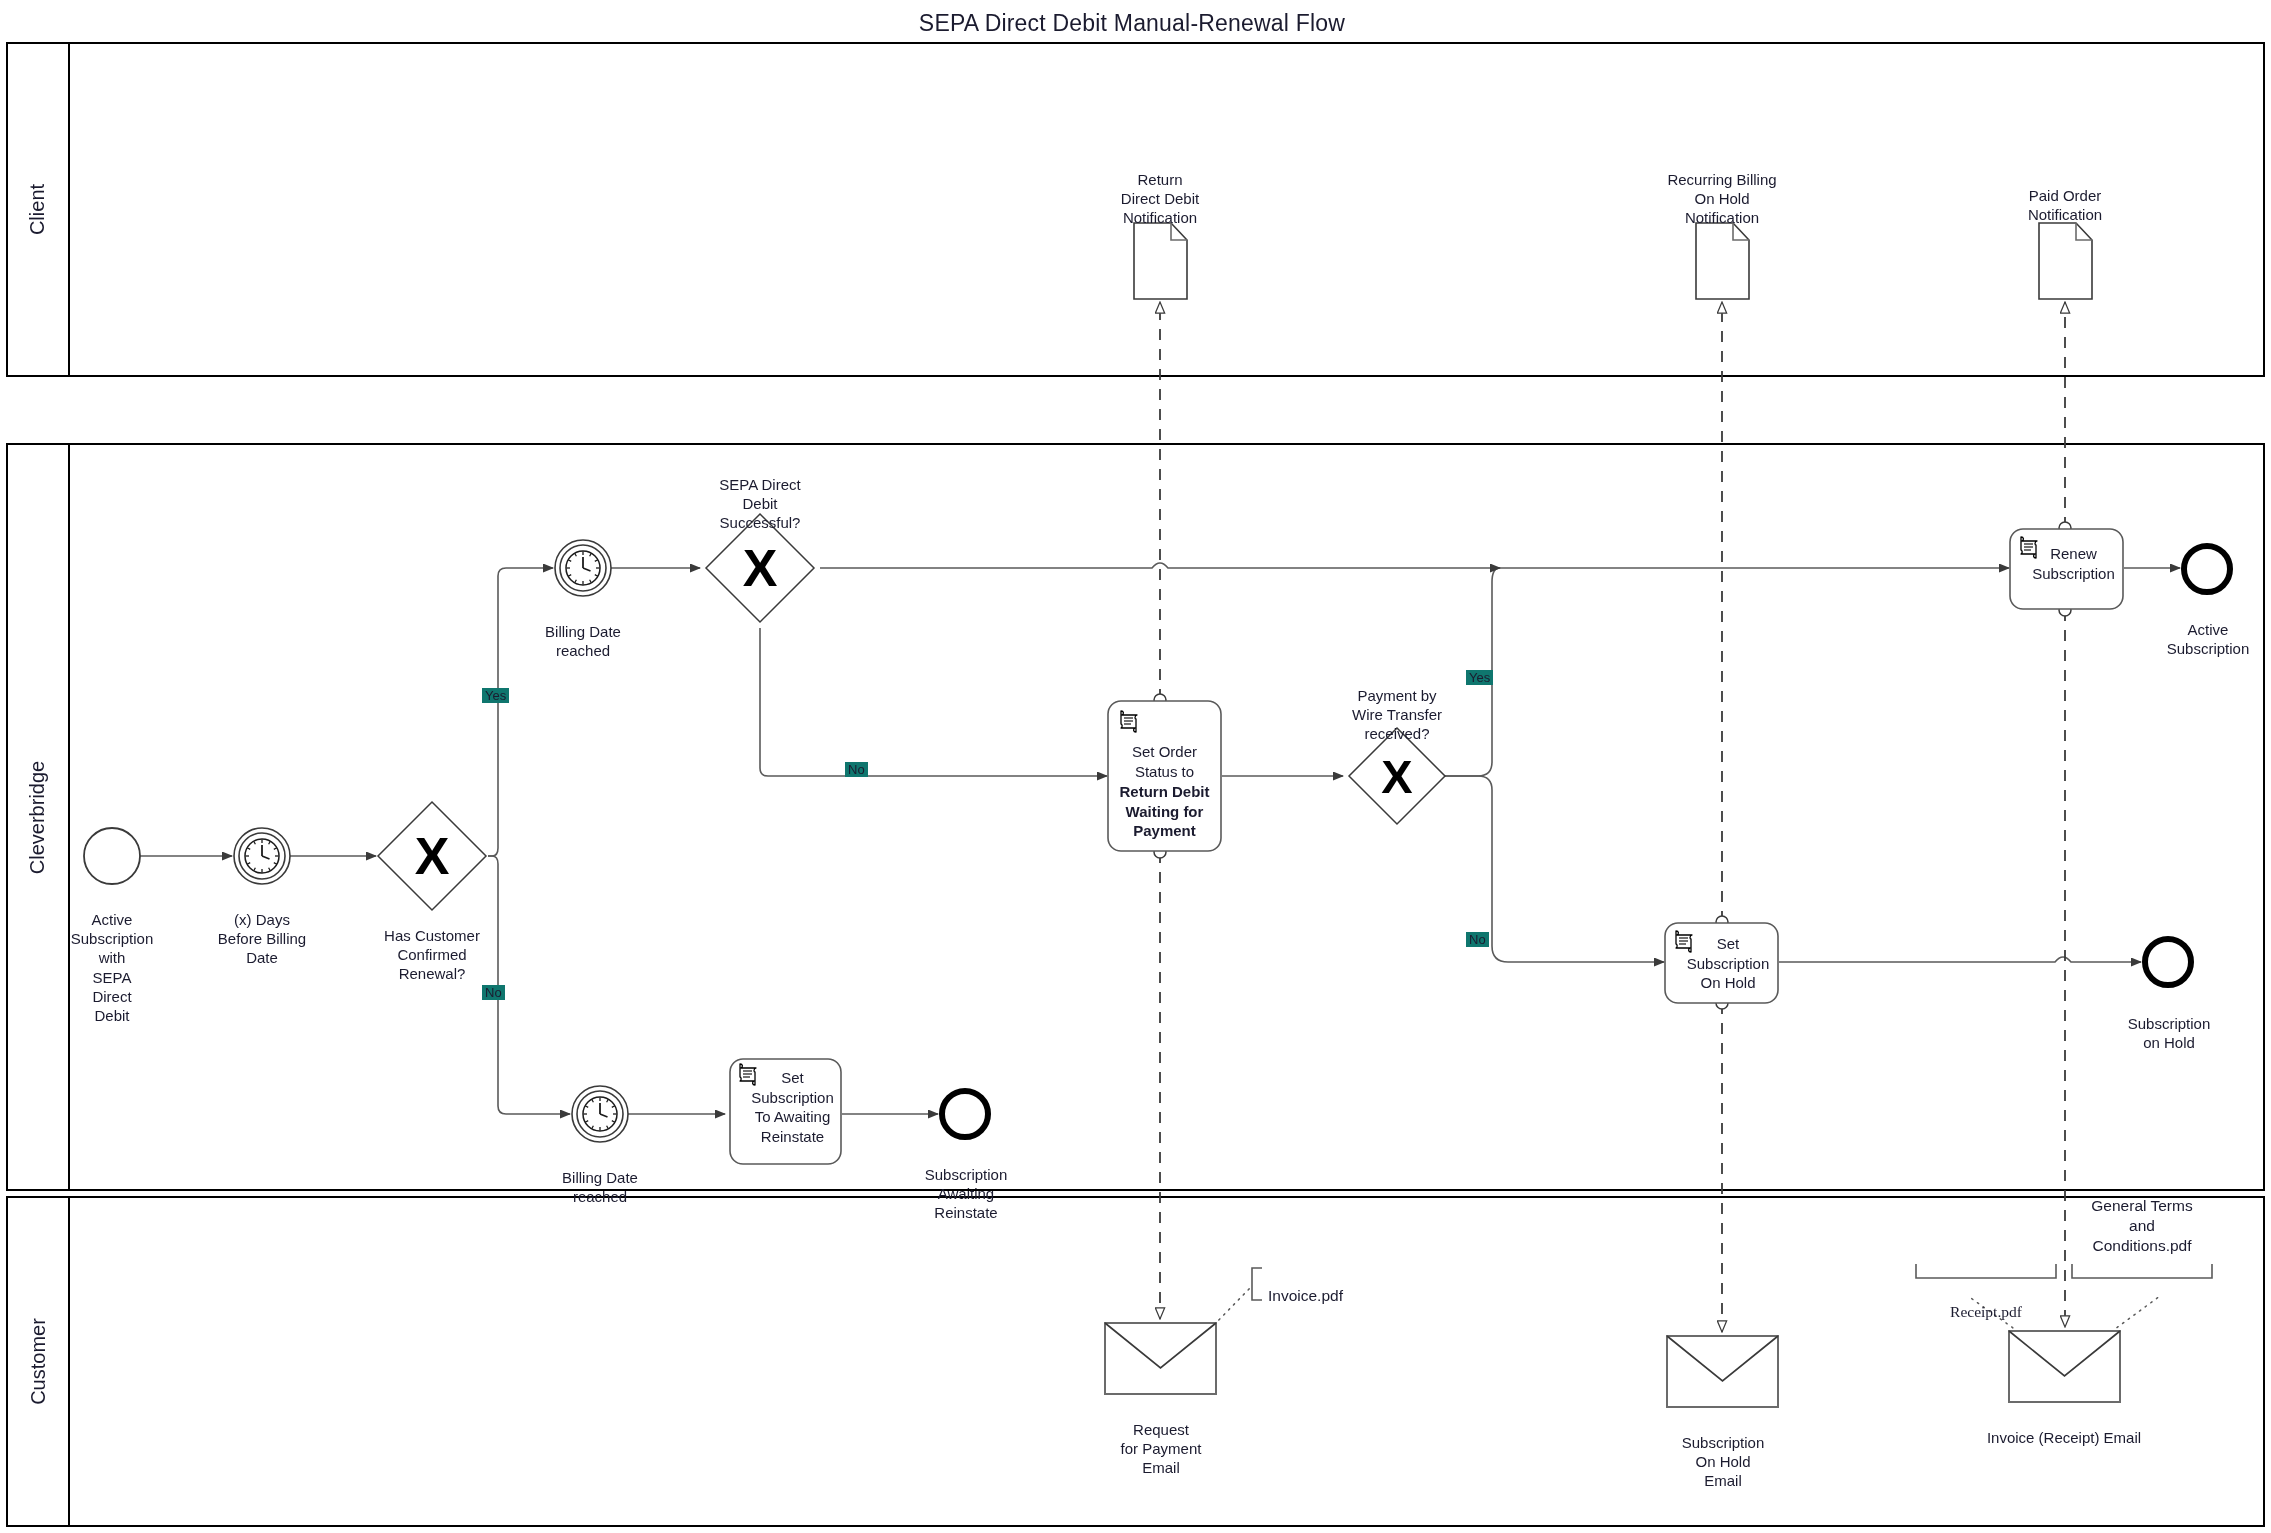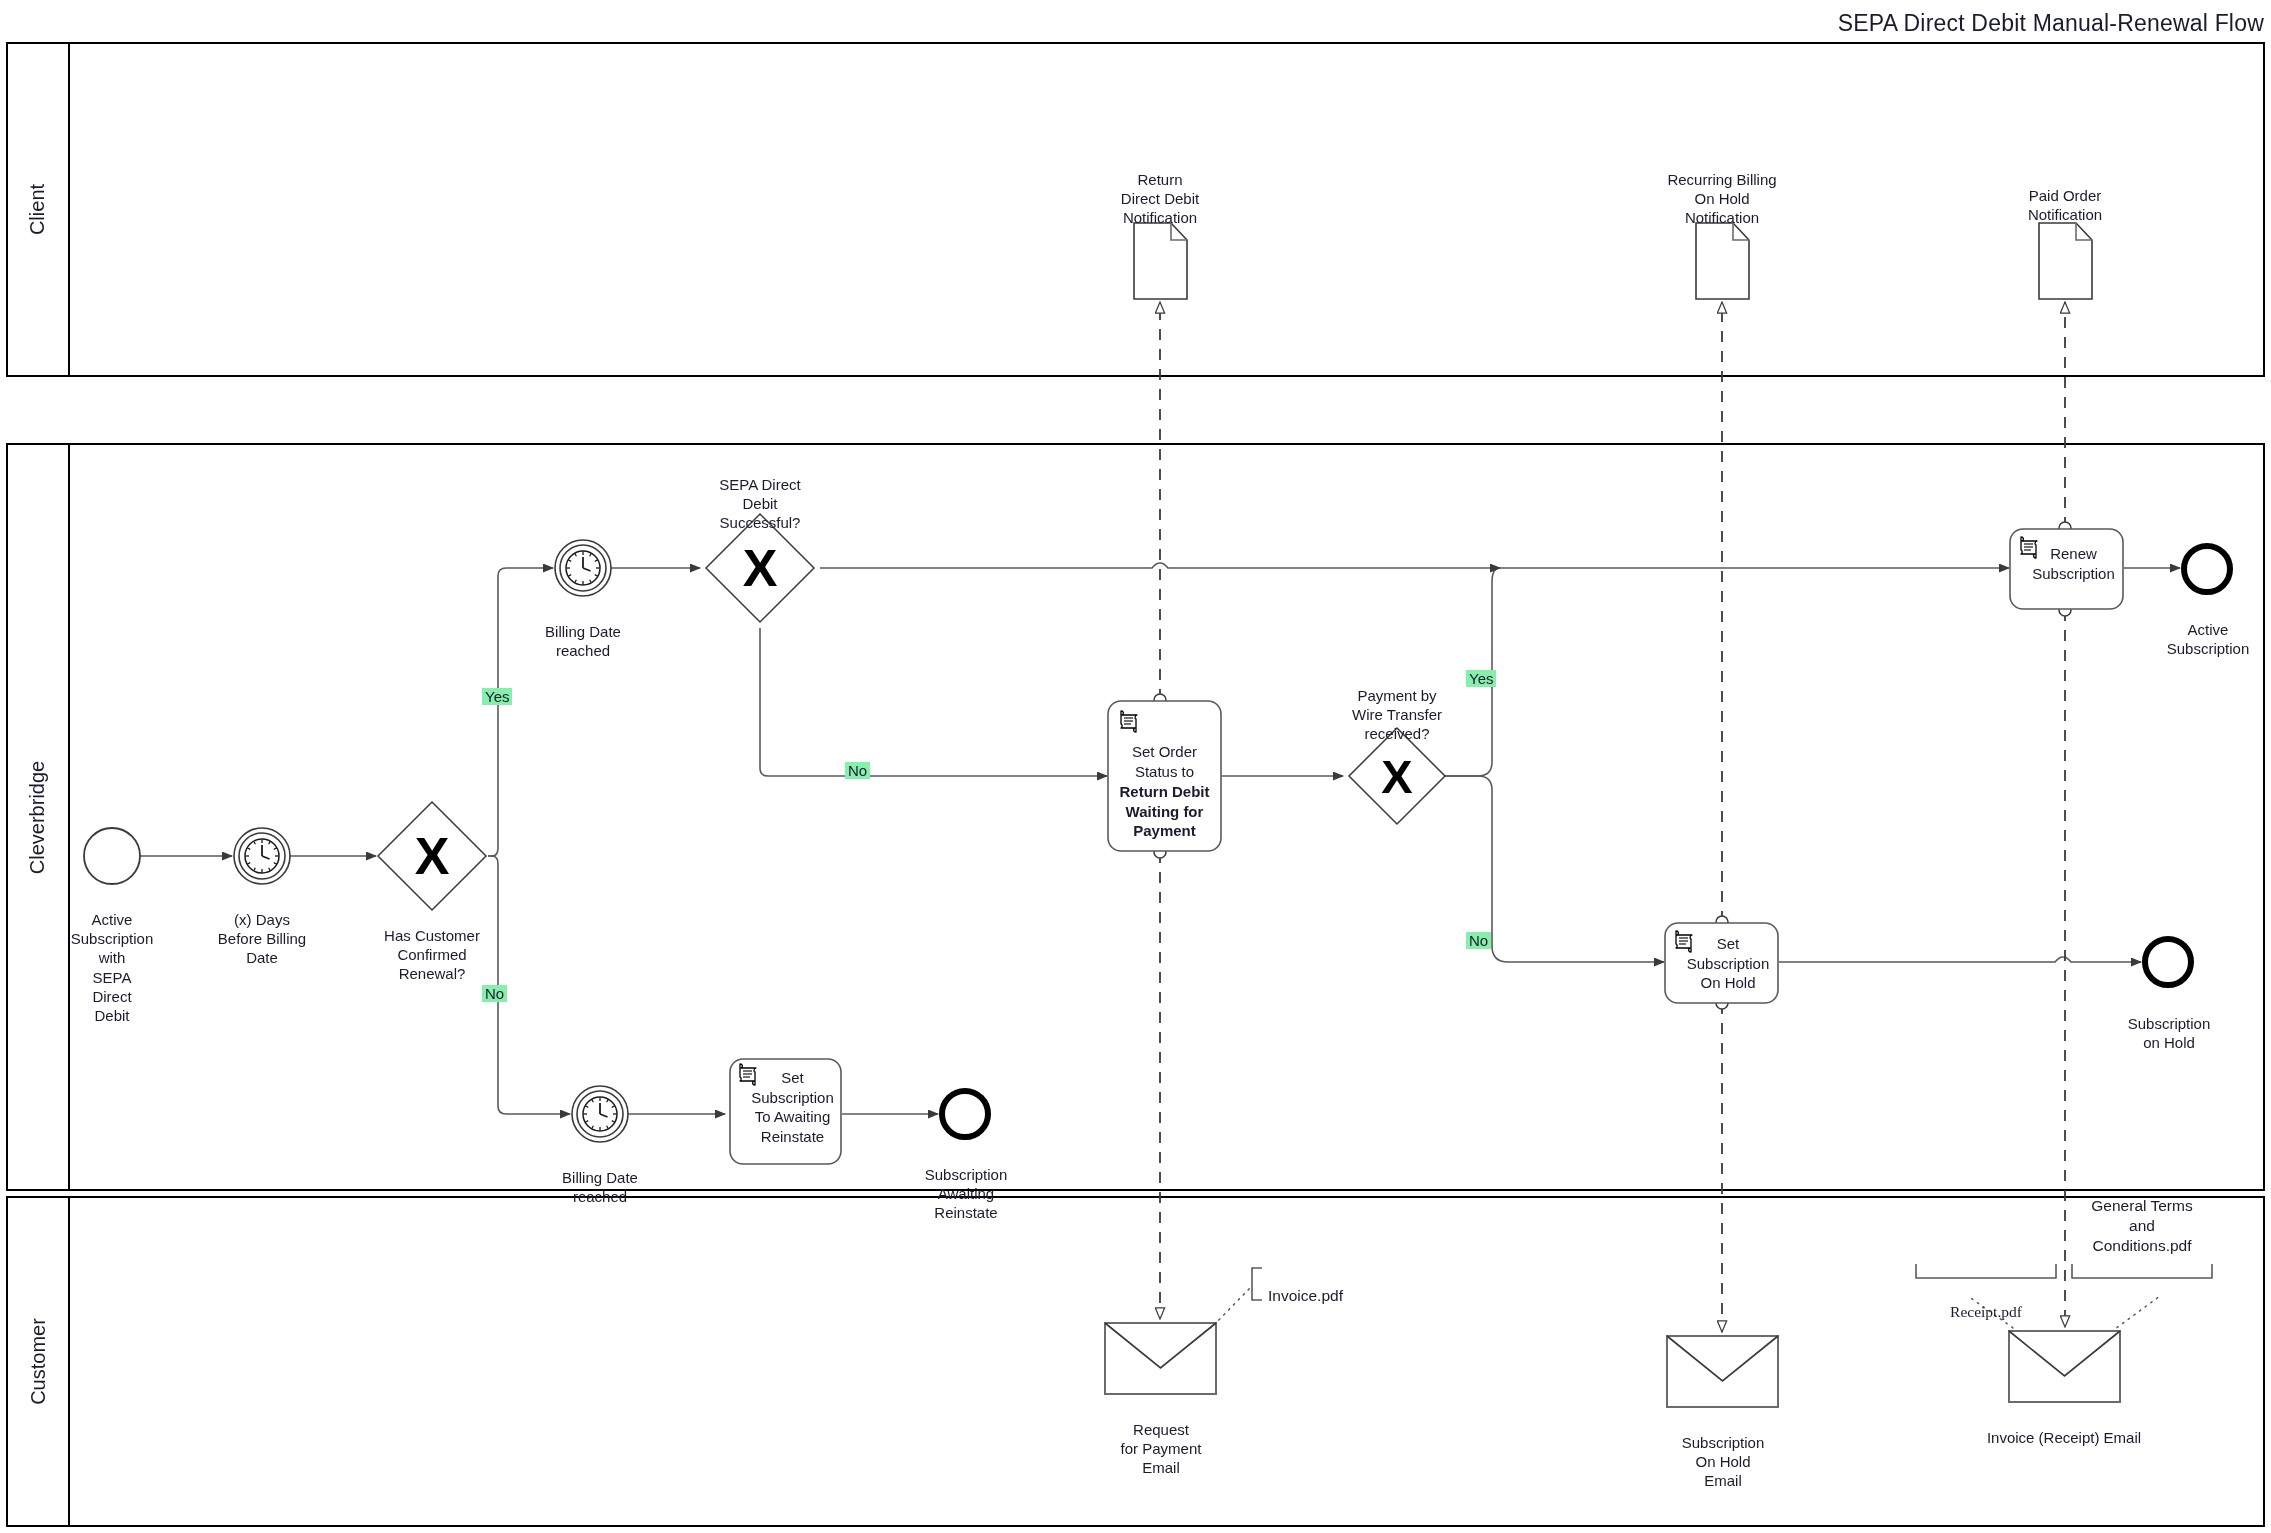--- a/index.html
+++ b/index.html
@@ -5,21 +5,21 @@
   html,body{margin:0;padding:0;background:#ffffff;}
   body{
     width:2271px;height:1533px;
     font-family:"Liberation Sans", sans-serif;
     color:#1b1b2f;
     overflow:hidden;
     position:relative;
   }
   #diagram-title{
     position:absolute;left:0;top:10px;width:2264px;
-    text-align:right;
+    text-align:center;
     font-size:23px;
     color:#1b1b2f;
     letter-spacing:.2px;
   }
   .pool{
     position:absolute;
     border:2px solid #000;
     box-sizing:border-box;
     background:#fff;
   }
@@ -34,21 +34,21 @@
     white-space:nowrap;
     font-size:20px;
     color:#1b1b2f;
   }
   svg.layer{position:absolute;left:0;top:0;width:2271px;height:1533px;overflow:visible;pointer-events:none;}
   .node{position:absolute;}
   .lbl{
     position:absolute;text-align:center;font-size:15px;line-height:1.28;
     color:#1b1b2f;white-space:pre-line;margin-top:20px;
   }
-  .flowlbl{position:absolute;font-size:15px;color:#1b1b2f;background:#86efac;padding:0 3px;}
+  .flowlbl{position:absolute;font-size:13px;color:#1b1b2f;background:#0f766e;padding:0 3px;}
   .tasktext{
     position:absolute;left:0;right:0;text-align:center;
     font-size:15px;line-height:1.3;white-space:pre-line;color:#1b1b2f;
   }
   .attlbl{position:absolute;font-size:15.5px;color:#1b1b2f;text-align:center;white-space:pre-line;line-height:1.3;}
 </style>
 </head>
 <body>
 
 <div id="diagram-title">SEPA Direct Debit Manual-Renewal Flow</div>

